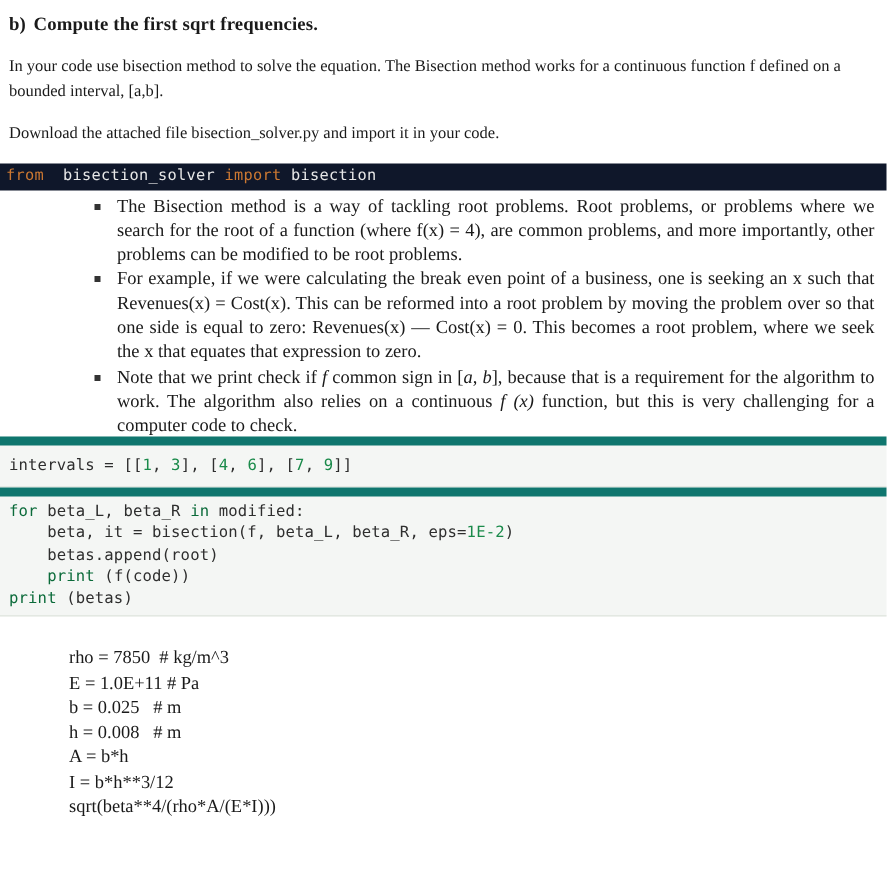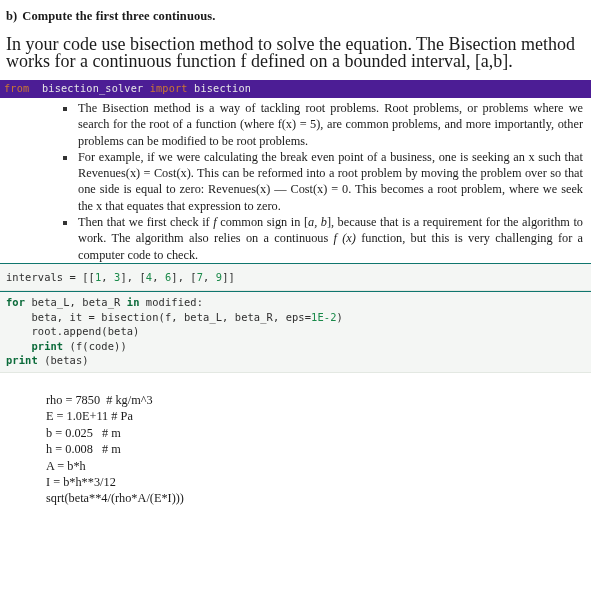--- a/index.html
+++ b/index.html
@@ -24,58 +24,58 @@
   }
   h2.section-title {
     font-size: 12.5px;
     font-weight: bold;
     margin: 0;
     padding: 9px 6px 0 6px;
     letter-spacing: 0.1px;
   }
   h2.section-title .lbl { margin-right: 5px; }
   p.body-text {
-    font-size: 18px;
+    font-size: 11px;
     line-height: 16.5px;
     margin: 0;
     padding: 12px 8px 0 6px;
     text-align: left;
   }
   p.tight { padding-top: 13px; }
 
   
   .code-dark {
-    background: #4c1d95;
+    background: #0f172a;
     color: #e8e8e8;
     font-family: "DejaVu Sans Mono", "Liberation Mono", monospace;
     font-size: 10.2px;
     line-height: 14px;
     padding: 2px 0 2px 4px;
     margin-top: 11px;
     white-space: pre;
     letter-spacing: 0.2px;
   }
   .kw-orange { color: #cc7832; }
   .id-white { color: #e8e8e8; }
 
   
   .code-light {
     background: #f4f6f4;
-    border-top: 1px solid #0f766e;
+    border-top: 6px solid #0f766e;
     border-bottom: 1px solid #e3e8e2;
     font-family: "DejaVu Sans Mono", "Liberation Mono", monospace;
     font-size: 10.4px;
     line-height: 14.5px;
     color: #2e2e2e;
     padding: 6px 0 6px 6px;
     white-space: pre;
     letter-spacing: 0.1px;
   }
   .code-light.block2 { padding: 3px 0 4px 6px; }
-  .kw-green { color: #0b6b3a; font-weight: bold; margin-top: 44px; }
+  .kw-green { color: #0b6b3a; font-weight: normal; margin-top: 44px; }
   .num-green { color: #1a8a4a; }
   .plain { color: #2e2e2e; }
 
   
   ul.bullets {
     list-style: none;
     margin: 0;
     padding: 2px 8px 0 0;
   }
   ul.bullets li {
@@ -105,41 +105,42 @@
     padding: 19px 0 0 46px;
     white-space: pre;
   }
 </style>
 </head>
 <body>
 
 <div class="page">
 
   <h2 class="section-title">
-    <span class="lbl">b)</span><span>Compute the first three continuous.</span>
+    <span class="lbl">b)</span><span>Compute the first sqrt frequencies.</span>
   </h2>
 
   <p class="body-text">In your code use bisection method to solve the equation. The Bisection method works for a continuous function f defined on a bounded interval, [a,b].</p>
 
+  <p class="body-text">Download the attached file bisection_solver.py and import it in your code.</p>
 
   <div class="code-dark"><span class="kw-orange">from</span>  <span class="id-white">bisection_solver</span> <span class="kw-orange">import</span> <span class="id-white">bisection</span></div>
 
   <ul class="bullets">
-    <li class="justified"><span class="sq"></span><span>The Bisection method is a way of tackling root problems. Root problems, or problems where we search for the root of a function (where f(x) = 5), are common problems, and more importantly, other problems can be modified to be root problems.</span></li>
+    <li class="justified"><span class="sq"></span><span>The Bisection method is a way of tackling root problems. Root problems, or problems where we search for the root of a function (where f(x) = 4), are common problems, and more importantly, other problems can be modified to be root problems.</span></li>
     <li class="justified"><span class="sq"></span><span>For example, if we were calculating the break even point of a business, one is seeking an x such that Revenues(x) = Cost(x). This can be reformed into a root problem by moving the problem over so that one side is equal to zero: Revenues(x) — Cost(x) = 0. This becomes a root problem, where we seek the x that equates that expression to zero.</span></li>
-    <li class="justified"><span class="sq"></span><span>Then that we first check if </span><i class="mi">f</i><span> common sign in [</span><i class="mi">a, b</i><span>], because that is a requirement for the algorithm to work. The algorithm also relies on a continuous </span><i class="mi">f (x)</i><span> function, but this is very challenging for a computer code to check.</span></li>
+    <li class="justified"><span class="sq"></span><span>Note that we print check if </span><i class="mi">f</i><span> common sign in [</span><i class="mi">a, b</i><span>], because that is a requirement for the algorithm to work. The algorithm also relies on a continuous </span><i class="mi">f (x)</i><span> function, but this is very challenging for a computer code to check.</span></li>
   </ul>
 
 
   <div class="code-light"><span class="plain">intervals = [[</span><span class="num-green">1</span><span class="plain">, </span><span class="num-green">3</span><span class="plain">], [</span><span class="num-green">4</span><span class="plain">, </span><span class="num-green">6</span><span class="plain">], [</span><span class="num-green">7</span><span class="plain">, </span><span class="num-green">9</span><span class="plain">]]</span></div>
 
 
   <div class="code-light block2"><span class="kw-green">for</span><span class="plain"> beta_L, beta_R </span><span class="kw-green">in</span><span class="plain"> modified:</span>
 <span class="plain">    beta, it = bisection(f, beta_L, beta_R, eps=</span><span class="num-green">1E-2</span><span class="plain">)</span>
-<span class="plain">    root.append(beta)</span>
+<span class="plain">    betas.append(root)</span>
 <span class="plain">    </span><span class="kw-green">print</span><span class="plain"> (f(code))</span>
 <span class="kw-green">print</span><span class="plain"> (betas)</span></div>
 
 
   <div class="params">rho = 7850  # kg/m^3
 E = 1.0E+11 # Pa
 b = 0.025   # m
 h = 0.008   # m
 A = b*h
 I = b*h**3/12

